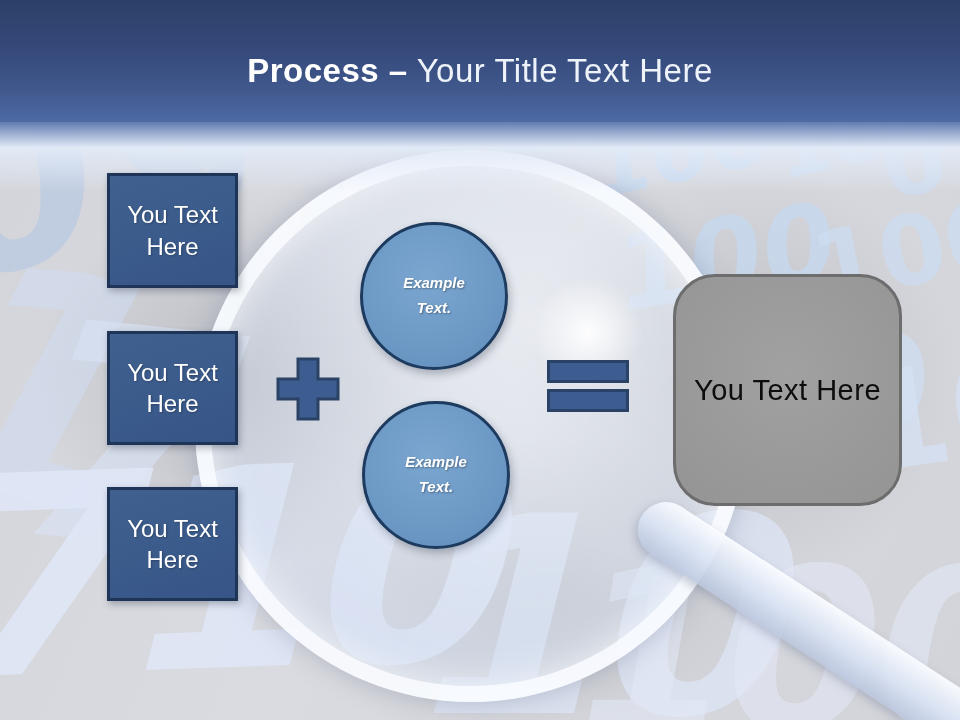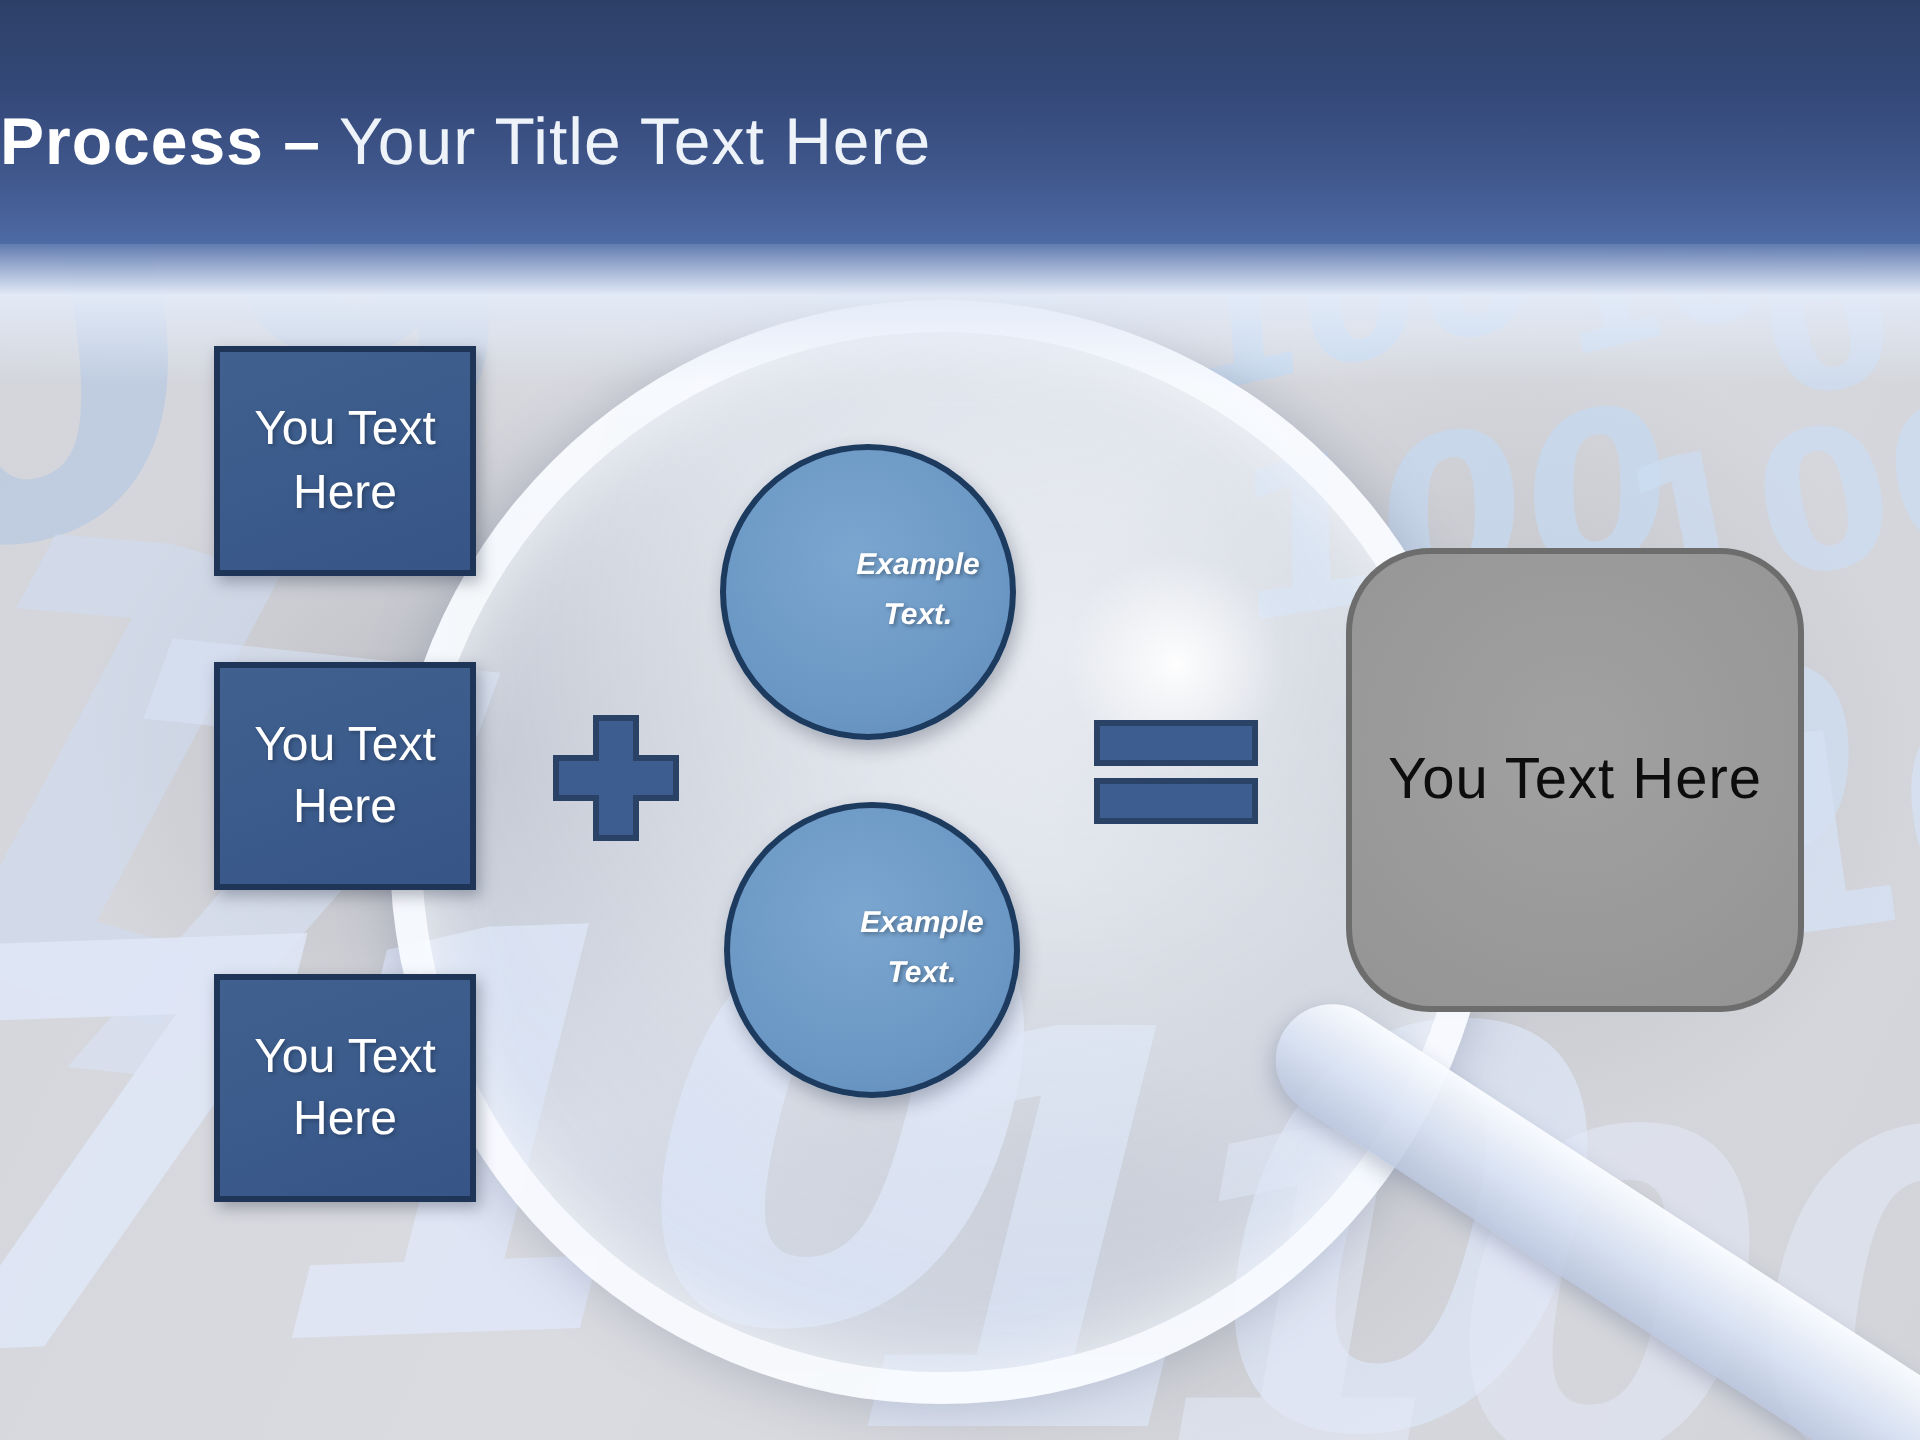--- a/index.html
+++ b/index.html
@@ -44,40 +44,40 @@
     background:linear-gradient(to bottom, rgba(250,252,255,0.95), rgba(216,226,243,0.9) 55%, rgba(184,196,221,0.85));
     transform:rotate(33deg); transform-origin:15px 50%;
     box-shadow:0 4px 10px rgba(118,128,155,0.4); }
 
   .haze { position:absolute; left:0; top:118px; width:960px; height:74px;
     background:linear-gradient(to bottom, #4e6ba6 0%, rgba(227,235,248,0.95) 40%, rgba(232,238,248,0) 100%); }
 
   
   .header { position:absolute; left:0; top:0; width:960px; height:122px;
     background:linear-gradient(to bottom, #2c4067 0%, #35497a 40%, #41598e 75%, #4e6ba6 100%); }
-  .title { position:absolute; left:0; top:52px; width:960px; 
+  .title { position:absolute; left:0; top:52px; width:960px; text-align:center;
     color:#ffffff; font-size:33px; letter-spacing:0.5px; }
   .title .t-bold { font-weight:bold; }
   .title .t-rest { font-weight:normal; color:#eef3fa; margin-left:9px; }
 
   
   .sq { position:absolute; width:131px; box-sizing:border-box;
     background:linear-gradient(160deg,#40618f, #3a5a8b 60%, #375586);
     border:3px solid #1f3557; color:#fff; font-size:24px; line-height:1.3;
     display:flex; align-items:center; justify-content:center; text-align:center;
     box-shadow:2px 3px 7px rgba(40,50,70,0.35); }
   .sq span { display:block; width:106px; text-shadow:1px 1px 2px rgba(0,0,0,0.25); }
   .sq-1 { left:107px; top:173px; height:115px; }
   .sq-2 { left:107px; top:331px; height:114px; }
   .sq-3 { left:107px; top:487px; height:114px; }
 
   .circle { position:absolute; width:148px; height:148px; border-radius:50%; box-sizing:border-box;
     background:radial-gradient(circle at 45% 38%, #7aa6d0, #6b97c4 65%, #5f8ab8);
     border:3px solid #1d3a5f; color:#fff; font-weight:bold; font-style:italic;
-    font-size:15px; line-height:1.65; display:flex; align-items:center; justify-content:flex-end;
+    font-size:15px; line-height:1.65; display:flex; align-items:center; justify-content:center;
     text-align:center; box-shadow:2px 4px 9px rgba(40,50,70,0.32); }
   .circle span { width:92px; text-shadow:1px 1px 2px rgba(0,0,0,0.35); }
   .circle-1 { left:360px; top:222px; }
   .circle-2 { left:362px; top:401px; }
 
   .op { position:absolute; }
   .op-plus   { left:276px; top:357px; width:64px; height:64px; }
   .op-equals { left:547px; top:360px; width:82px; height:53px; }
 
   .result-box { position:absolute; left:673px; top:274px; width:229px; height:232px; box-sizing:border-box;

